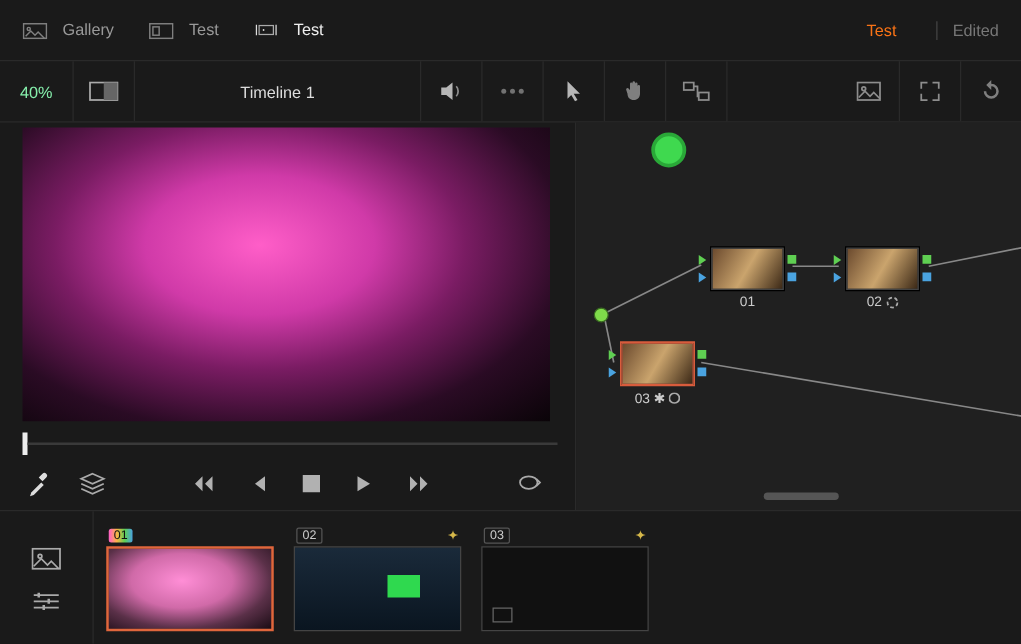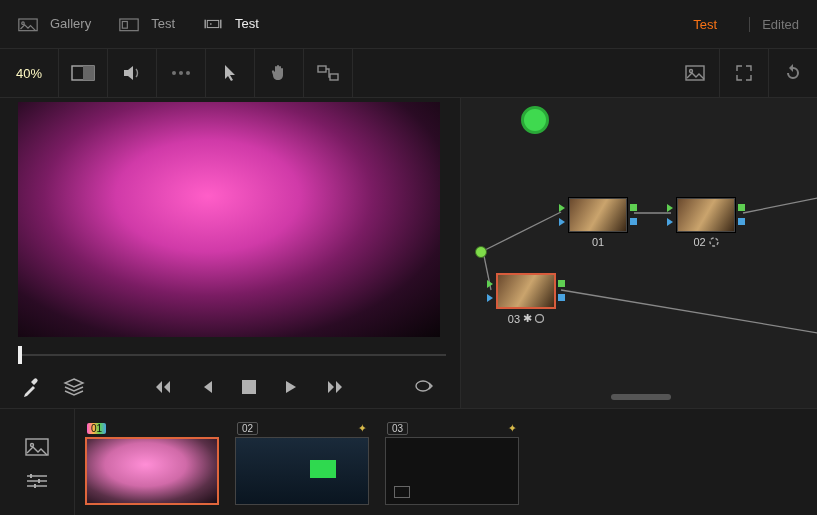--- a/index.html
+++ b/index.html
@@ -5,21 +5,21 @@
 html,body{margin:0;padding:0;background:#1a1a1a;color:#c0c0c0;font-family:-apple-system,Helvetica,Arial,sans-serif;font-size:13px;width:817px;height:515px;overflow:hidden}
 .top-tabs{height:48px;display:flex;align-items:center;padding:0 18px;border-bottom:1px solid #2a2a2a;gap:28px}
 .tab{display:flex;align-items:flex-start;gap:12px;color:#999;cursor:pointer}
 .tab.active{color:#eee}
 .tab-icon{width:20px;height:16px;opacity:.7}
 .tab.active .tab-icon{opacity:1}
 .spacer{flex:1}
 .proj-title{color:#f97316;font-weight:400}
 .proj-status{color:#777;border-left:1px solid #444;padding-left:12px;margin-left:4px}
 .toolbar{height:48px;display:flex;align-items:center;border-bottom:1px solid #2a2a2a}
-.zoom{width:58px;text-align:right;color:#fef9c3;border-right:1px solid #2a2a2a;height:100%;display:flex;align-items:center;justify-content:center}
+.zoom{width:58px;text-align:right;color:#86efac;border-right:1px solid #2a2a2a;height:100%;display:flex;align-items:center;justify-content:center}
 .split-icon{width:48px;height:100%;display:flex;align-items:center;justify-content:center;border-right:1px solid #2a2a2a}
 .timeline-name{flex:0 0 228px;text-align:center;color:#ddd;border-right:1px solid #2a2a2a;height:100%;display:flex;align-items:center;justify-content:center}
 .tool-btn{width:48px;height:100%;display:flex;align-items:center;justify-content:center;border-right:1px solid #2a2a2a;cursor:pointer}
 .tool-btn svg{opacity:.8}
 .main{display:flex;height:310px;border-bottom:1px solid #2a2a2a}
 .viewer{width:460px;display:flex;flex-direction:column;border-right:1px solid #2a2a2a}
 .video{margin:4px 14px 0 18px;width:422px;height:238px;background:radial-gradient(ellipse at 45% 40%,#ff5ec8 0%,#d03aa8 28%,#7a1c63 50%,#2a0b24 75%,#0a0408 100%);position:relative;overflow:hidden}
 .scrub{height:24px;margin:6px 14px 0 18px;display:flex;align-items:center}
 .scrub-handle{width:4px;height:18px;background:#eee}
 .scrub-track{flex:1;height:2px;background:#3a3a3a}
@@ -92,20 +92,21 @@
 </div>
 
 <div class="toolbar">
   <div class="zoom">40%</div>
   <div class="split-icon">
     <svg width="24" height="16">
         <rect x="1" y="1" width="22" height="14" class="ic"></rect>
         <rect x="12" y="1" width="11" height="14" fill="#666"></rect>
       </svg>
   </div>
+  <div class="timeline-name">Timeline 1</div>
   <div class="tool-btn">
     <svg width="20" height="18">
         <path d="M2 6v6h4l5 4V2L6 6z" fill="#ddd"></path>
         <path d="M14 5c2 2 2 6 0 8" class="ic" stroke="#ddd"></path>
       </svg>
   </div>
   <div class="tool-btn">
     <svg width="20" height="6">
         <circle cx="3" cy="3" r="2" fill="#888"></circle>
         <circle cx="10" cy="3" r="2" fill="#888"></circle>

